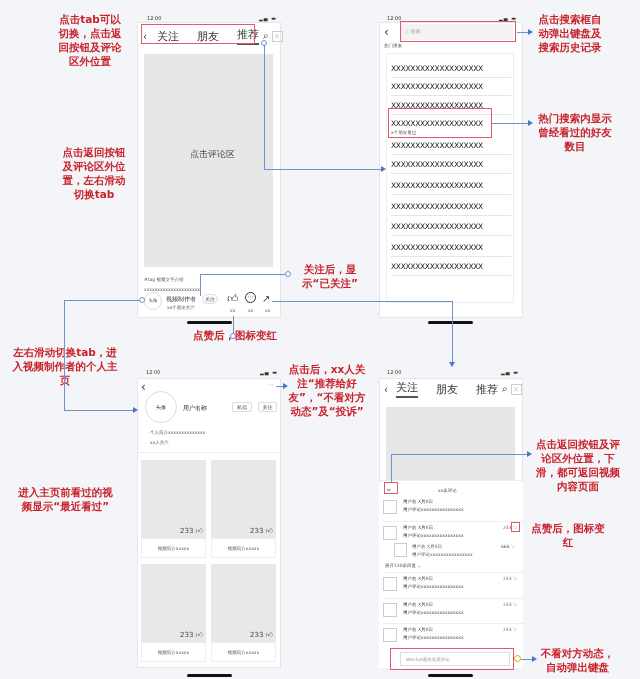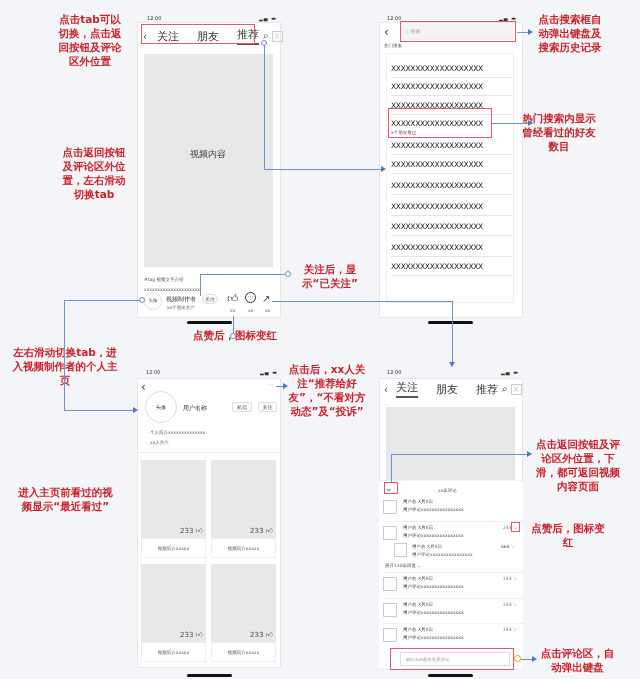--- a/index.html
+++ b/index.html
@@ -32,46 +32,46 @@
 .cm .tx{position:absolute;left:20px;top:11px;font-size:4.5px;color:#444}
 .cm .lk{position:absolute;right:6px;top:3px;font-size:4.5px;color:#666}
 .btn-sm{position:absolute;border:1px solid #ddd;border-radius:2px;font-size:5px;color:#444;text-align:center;background:#fff}
 </style>
 </head>
 <body>
 
 <div class="note" style="left:55px;top:12px;width:70px">点击tab可以切换，点击返回按钮及评论区外位置</div>
 <div class="note" style="left:58px;top:145px;width:72px">点击返回按钮及评论区外位置，左右滑动切换tab</div>
 <div class="note" style="left:535px;top:12px;width:70px">点击搜索框自动弹出键盘及搜索历史记录</div>
-<div class="note" style="left:519px;top:111px;width:80px">热门搜索内显示曾经看过的好友数目</div>
+<div class="note" style="left:535px;top:111px;width:80px">热门搜索内显示曾经看过的好友数目</div>
 <div class="note" style="left:295px;top:262px;width:70px">关注后，显示“已关注”</div>
 <div class="note" style="left:190px;top:328px;width:90px">点赞后，图标变红</div>
 <div class="note" style="left:10px;top:345px;width:110px">左右滑动切换tab，进入视频制作者的个人主页</div>
 <div class="note" style="left:288px;top:362px;width:78px">点击后，xx人关注“推荐给好友”，“不看对方动态”及“投诉”</div>
 <div class="note" style="left:18px;top:485px;width:95px">进入主页前看过的视频显示“最近看过”</div>
 <div class="note" style="left:533px;top:437px;width:90px">点击返回按钮及评论区外位置，下滑，都可返回视频内容页面</div>
 <div class="note" style="left:528px;top:521px;width:80px">点赞后，图标变红</div>
-<div class="note" style="left:540px;top:646px;width:75px">点击评论区，自动弹出键盘</div>
+<div class="note" style="left:540px;top:646px;width:75px">不看对方动态，自动弹出键盘</div>
 
 <div class="phone" style="left:137px;top:22px;width:144px;height:296px"></div>
 <div class="status" style="left:147px;top:15px;width:130px">
   <span>12:00</span>
     <span class="sig">▂▄ ▬</span>
 </div>
 <div class="tabbar" style="left:143px;top:27px">
   <span style="margin-right:10px;font-size:10px">‹</span>
   <span class="tab">关注</span>
   <span class="tab">朋友</span>
   <span class="tab active" style="margin-right:4px">推荐</span>
   <span style="font-size:10px;margin-right:3px">⌕</span>
   <span style="display:inline-block;width:11px;height:11px;border:1px solid #ccc;font-size:8px;line-height:9px;text-align:center;color:#ccc">×</span>
 </div>
 <div class="redbox" style="left:141px;top:24px;width:114px;height:20px"></div>
 <div class="abs gray" style="left:144px;top:54px;width:129px;height:213px"></div>
-<div class="abs" style="left:190px;top:148px;font-size:9px;color:#444">视频内容</div>
+<div class="abs" style="left:190px;top:148px;font-size:9px;color:#444">点击评论区</div>
 <div class="abs tiny" style="left:144px;top:277px">#tag 视频文字介绍</div>
 <div class="abs tiny" style="left:144px;top:287px">xxxxxxxxxxxxxxxxxxxxx</div>
 <div class="abs" style="left:144px;top:292px;width:18px;height:18px;border:1px solid #ddd;border-radius:50%;font-size:4.5px;text-align:center;line-height:16px;color:#444">头像</div>
 <div class="abs small" style="left:166px;top:295px">视频制作者</div>
 <div class="abs tiny" style="left:167px;top:305px">xx个朋友关注</div>
 <div class="btn-sm" style="left:202px;top:294px;width:16px;height:10px;line-height:9px;border-radius:5px">关注</div>
 <div class="abs" style="left:227px;top:292px;font-size:11px">👍︎</div>
 <div class="abs" style="left:245px;top:292px;width:11px;height:11px;border:1px solid #333;border-radius:50%;font-size:6px;text-align:center;line-height:7px">···</div>
 <div class="abs" style="left:262px;top:293px;font-size:10px">↗</div>
 <div class="abs tiny" style="left:230px;top:308px">xx</div>

